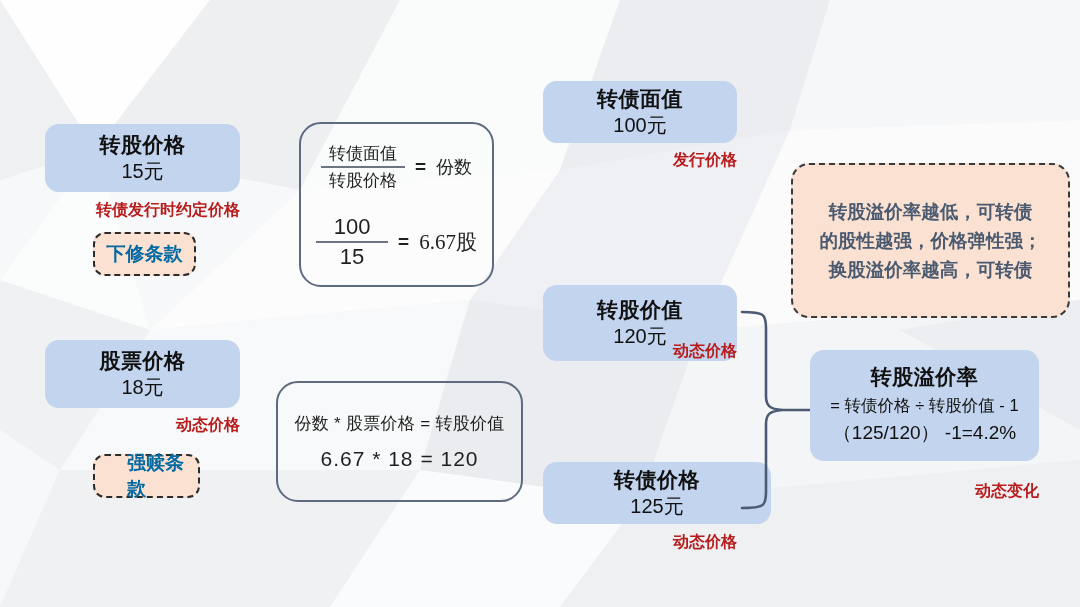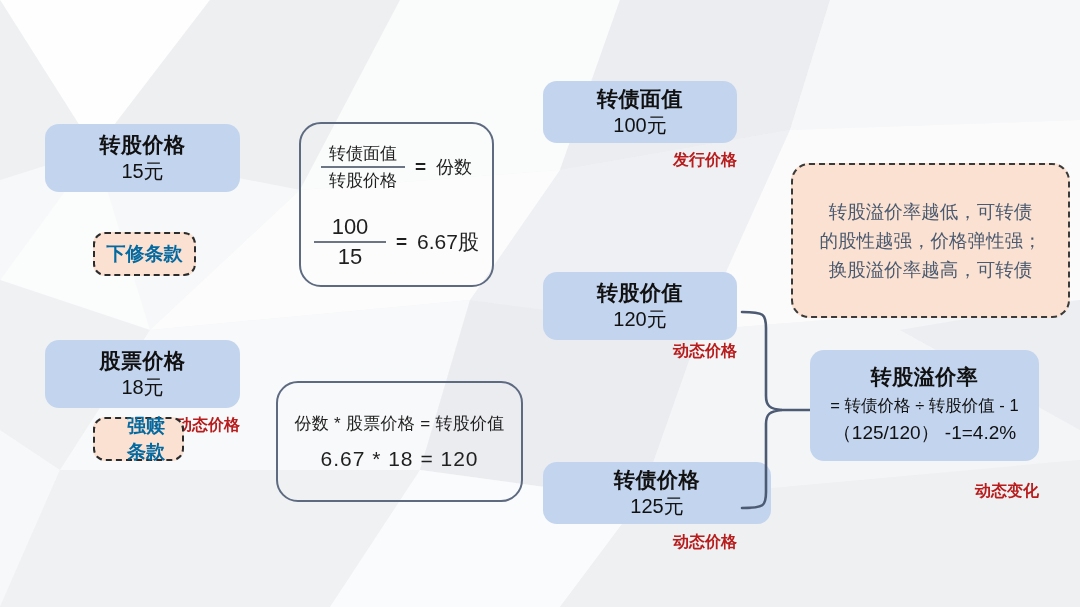--- a/index.html
+++ b/index.html
@@ -44,21 +44,21 @@
     color:#0369a1;font-weight:bold;font-size:19px;
   }
 
   
   .note{
     background:#fbe1d1;
     border:2px dashed #3a3a3a;
     border-radius:18px;
     display:flex;flex-direction:column;
     align-items:center;justify-content:center;
-    color:#4a5a70;font-weight:normal;font-size:18.5px;
+    color:#4a5a70;font-weight:bold;font-size:18.5px;
     line-height:1.58;
     padding:6px 10px;box-sizing:border-box;
   }
   .note .ln{white-space:nowrap;}
 
   
   .formula{
     background:transparent;
     border:2px solid #5d6a80;
     border-radius:22px;
@@ -71,21 +71,21 @@
   
   .fracrow{display:flex;align-items:center;justify-content:center;}
   .frac{display:flex;flex-direction:column;align-items:center;}
   .frac .num,.frac .den{font-size:17px;padding:1px 6px;white-space:nowrap;}
   .frac .bar{height:2px;background:#6b7584;width:100%;min-width:84px;}
   .eq{font-size:19px;margin:0 10px;font-weight:bold;}
   .rhs{font-size:18px;white-space:nowrap;}
 
   .frac.big .num,.frac.big .den{font-size:22px;}
   .frac.big .bar{min-width:72px;}
-  .rhs.big{font-size:21px;}
+  .rhs.big{font-size:21px;font-family:Liberation Serif, serif;}
 
   .fline{font-size:17px;white-space:nowrap;letter-spacing:.3px;}
   .fline.big{font-size:21px;margin-top:12px;letter-spacing:1px;}
 
   
   .premium .t1{font-weight:bold;font-size:21px;}
   .premium .t2{font-size:16.5px;margin-top:7px;white-space:nowrap;}
   .premium .t3{font-size:19px;margin-top:4px;white-space:nowrap;}
 
   
@@ -117,30 +117,31 @@
     <polygon points="420,470 640,500 560,607 330,607" fill="#fafbfc"></polygon>
     <polygon points="640,500 1080,460 1080,607 560,607" fill="#eceef1" opacity="0.85"></polygon>
     <polygon points="900,330 1080,300 1080,430" fill="#e6e9ed" opacity="0.6"></polygon>
     <polygon points="0,180 95,150 150,330 0,280" fill="#ffffff" opacity="0.5"></polygon>
   </svg>
 
   <div class="node card" style="left:45px;top:124px;width:195px;height:68px;">
     <div class="t1">转股价格</div>
     <div class="t2">15元</div>
   </div>
+  <div class="caption" style="left:45px;top:200px;width:195px;">转债发行时约定价格</div>
 
   <div class="node chip" style="left:93px;top:232px;width:103px;height:44px;">下修条款</div>
 
   <div class="node card" style="left:45px;top:340px;width:195px;height:68px;">
     <div class="t1">股票价格</div>
     <div class="t2">18元</div>
   </div>
   <div class="caption" style="left:45px;top:415px;width:195px;">动态价格</div>
 
-  <div class="node chip" style="left:93px;top:417px;width:91px;height:44px;padding-left:32px;">强赎条款</div>
+  <div class="node chip" style="left:93px;top:454px;width:107px;height:44px;padding-left:32px;">强赎条款</div>
 
   <div class="node formula" style="left:299px;top:122px;width:195px;height:165px;">
     <div class="fracrow" style="margin-top:2px;">
       <div class="frac">
         <div class="num">转债面值</div>
         <div class="bar"></div>
         <div class="den">转股价格</div>
       </div>
       <div class="eq">=</div>
       <div class="rhs">份数</div>
@@ -160,21 +161,21 @@
     <div class="fline">份数 * 股票价格  = 转股价值</div>
     <div class="fline big">6.67 * 18  = 120</div>
   </div>
 
   <div class="node card" style="left:543px;top:81px;width:194px;height:62px;">
     <div class="t1">转债面值</div>
     <div class="t2">100元</div>
   </div>
   <div class="caption" style="left:543px;top:150px;width:194px;">发行价格</div>
 
-  <div class="node card" style="left:543px;top:272px;width:194px;height:68px;text-align:center;">
+  <div class="node card" style="left:543px;top:285px;width:194px;height:76px;text-align:center;">
     <div class="t1">转股价值</div>
     <div class="t2">120元</div>
   </div>
   <div class="caption" style="left:543px;top:341px;width:194px;">动态价格</div>
 
   <div class="node card" style="left:543px;top:462px;width:228px;height:62px;">
     <div class="t1">转债价格</div>
     <div class="t2">125元</div>
   </div>
   <div class="caption" style="left:543px;top:532px;width:194px;">动态价格</div>

